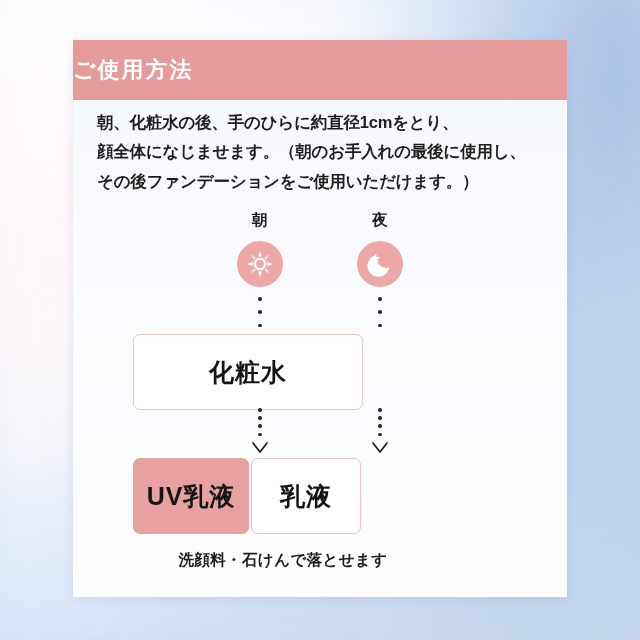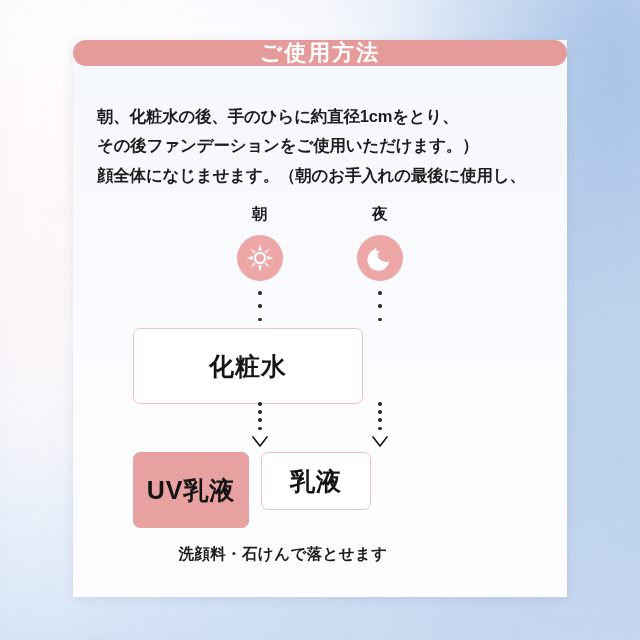--- a/index.html
+++ b/index.html
@@ -53,37 +53,35 @@
     position: absolute;
     left: 73px;
     top: 40px;
     width: 494px;
     height: 557px;
     background: linear-gradient(180deg, #f4f7fb 0%, #f8fafd 35%, #fbfcfe 70%, #fdfdff 100%);
     box-shadow: 0 2px 10px rgba(120,140,175,0.18);
   }
 
   .card-header {
-    height: 26px;
+    height: 60px;
     background: #e59b99;
     display: flex;
     align-items: center;
-    justify-content: center;
-    border-radius: 17px;
   }
   .card-header-title {
     color: #ffffff;
     font-size: 22px;
     font-weight: bold;
     letter-spacing: 2px;
   }
 
   .body-text {
     margin: 0;
-    padding: 36px 24px 0 24px;
+    padding: 8px 24px 0 24px;
     color: #1d1d1d;
     font-size: 16.5px;
     font-weight: bold;
     line-height: 1.78;
     letter-spacing: -0.2px;
   }
   .body-text .ln { display: block; white-space: nowrap; }
 
   
   .flow {
@@ -171,24 +169,24 @@
   }
   .box-uv {
     left: 60px;
     top: 246px;
     width: 116px;
     height: 76px;
     background: #e8a1a1;
     border: 1.3px solid #e8a1a1;
   }
   .box-milk {
-    left: 188px;
+    left: 178px;
     top: 246px;
     width: 110px;
-    height: 58px;
+    height: 76px;
     background: #ffffff;
     border: 1.3px solid #e9c3c3;
   }
 
   .footnote {
     position: absolute;
     left: 0;
     top: 338px;
     width: 350px;
     text-align: center;
@@ -209,22 +207,22 @@
   <div class="bg-layer bg-tint"></div>
 
   <div class="card">
 
     <div class="card-header">
       <span class="card-header-title">ご使用方法</span>
     </div>
 
     <p class="body-text">
       <span class="ln">朝、化粧水の後、手のひらに約直径1cmをとり、</span>
+      <span class="ln">顔全体になじませます。（朝のお手入れの最後に使用し、</span>
       <span class="ln">その後ファンデーションをご使用いただけます。）</span>
-      <span class="ln">顔全体になじませます。（朝のお手入れの最後に使用し、</span>
     </p>
 
     <div class="flow">
 
       <div class="time-col morning">
         <div class="time-label">朝</div>
         <div class="icon-circle">
           <span>
             <svg width="30" height="30" viewBox="0 0 30 30" aria-hidden="true">
               <circle cx="15" cy="15" r="5.1" fill="none" stroke="#ffffff" stroke-width="2.4"></circle>

